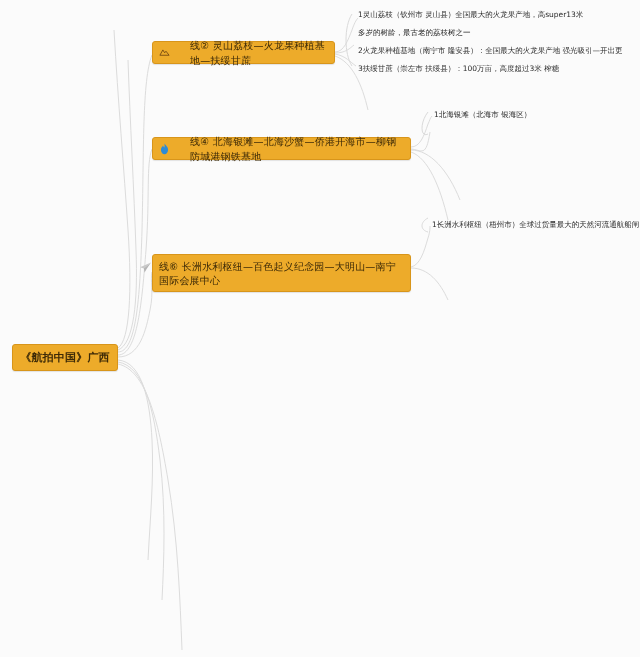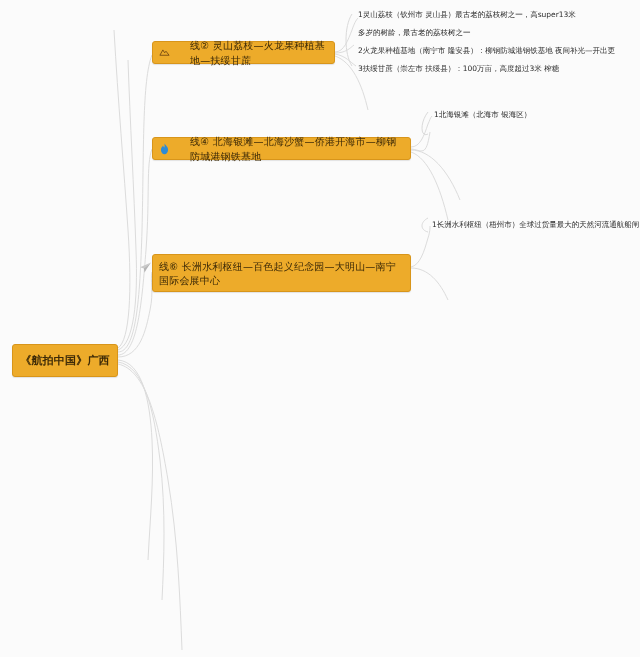--- a/index.html
+++ b/index.html
@@ -47,21 +47,21 @@
     box-shadow: 0 1px 1px rgba(0,0,0,0.10);
   }
   .node .label {
     white-space: normal;
   }
 
   #root-node {
     left: 12px;
     top: 344px;
     width: 106px;
-    height: 33px;
+    height: 27px;
     justify-content: center;
     font-size: 11px;
     font-weight: bold;
     padding: 2px 4px;
   }
 
   #branch-node-1 {
     left: 152px;
     top: 41px;
     width: 183px;
@@ -191,23 +191,23 @@
   </div>
 
   <span id="paper-plane-icon">
     <svg width="13" height="13" viewBox="0 0 13 13">
       <path d="M12 1.4 L1 6.2 L4.8 7.4 L12 1.4 Z" fill="#c9c9c9"></path>
       <path d="M12 1.4 L4.8 7.4 L5.6 11.4 L7.3 8.6 L12 1.4 Z" fill="#b4b4b4"></path>
     </svg>
   </span>
 
   <div class="note" id="note-1">
-    <p>1灵山荔枝（钦州市 灵山县）最古老的荔枝树之一，高super13米</p>
+    <p>1灵山荔枝（钦州市 灵山县）全国最大的火龙果产地，高super13米</p>
     <p>多岁的树龄，最古老的荔枝树之一</p>
-    <p>2火龙果种植基地（南宁市 隆安县）：柳钢防城港钢铁基地 夜间补光—开出更</p>
+    <p>2火龙果种植基地（南宁市 隆安县）：全国最大的火龙果产地 强光吸引—开出更</p>
     <p>3扶绥甘蔗（崇左市 扶绥县）：100万亩，高度超过3米 榨糖</p>
   </div>
 
   <div class="note" id="note-2">
     <p>1北海银滩（北海市 银海区）</p>
   </div>
 
   <div class="note" id="note-3">
     <p>1长洲水利枢纽（梧州市）全球过货量最大的天然河流通航船闸</p>
   </div>

